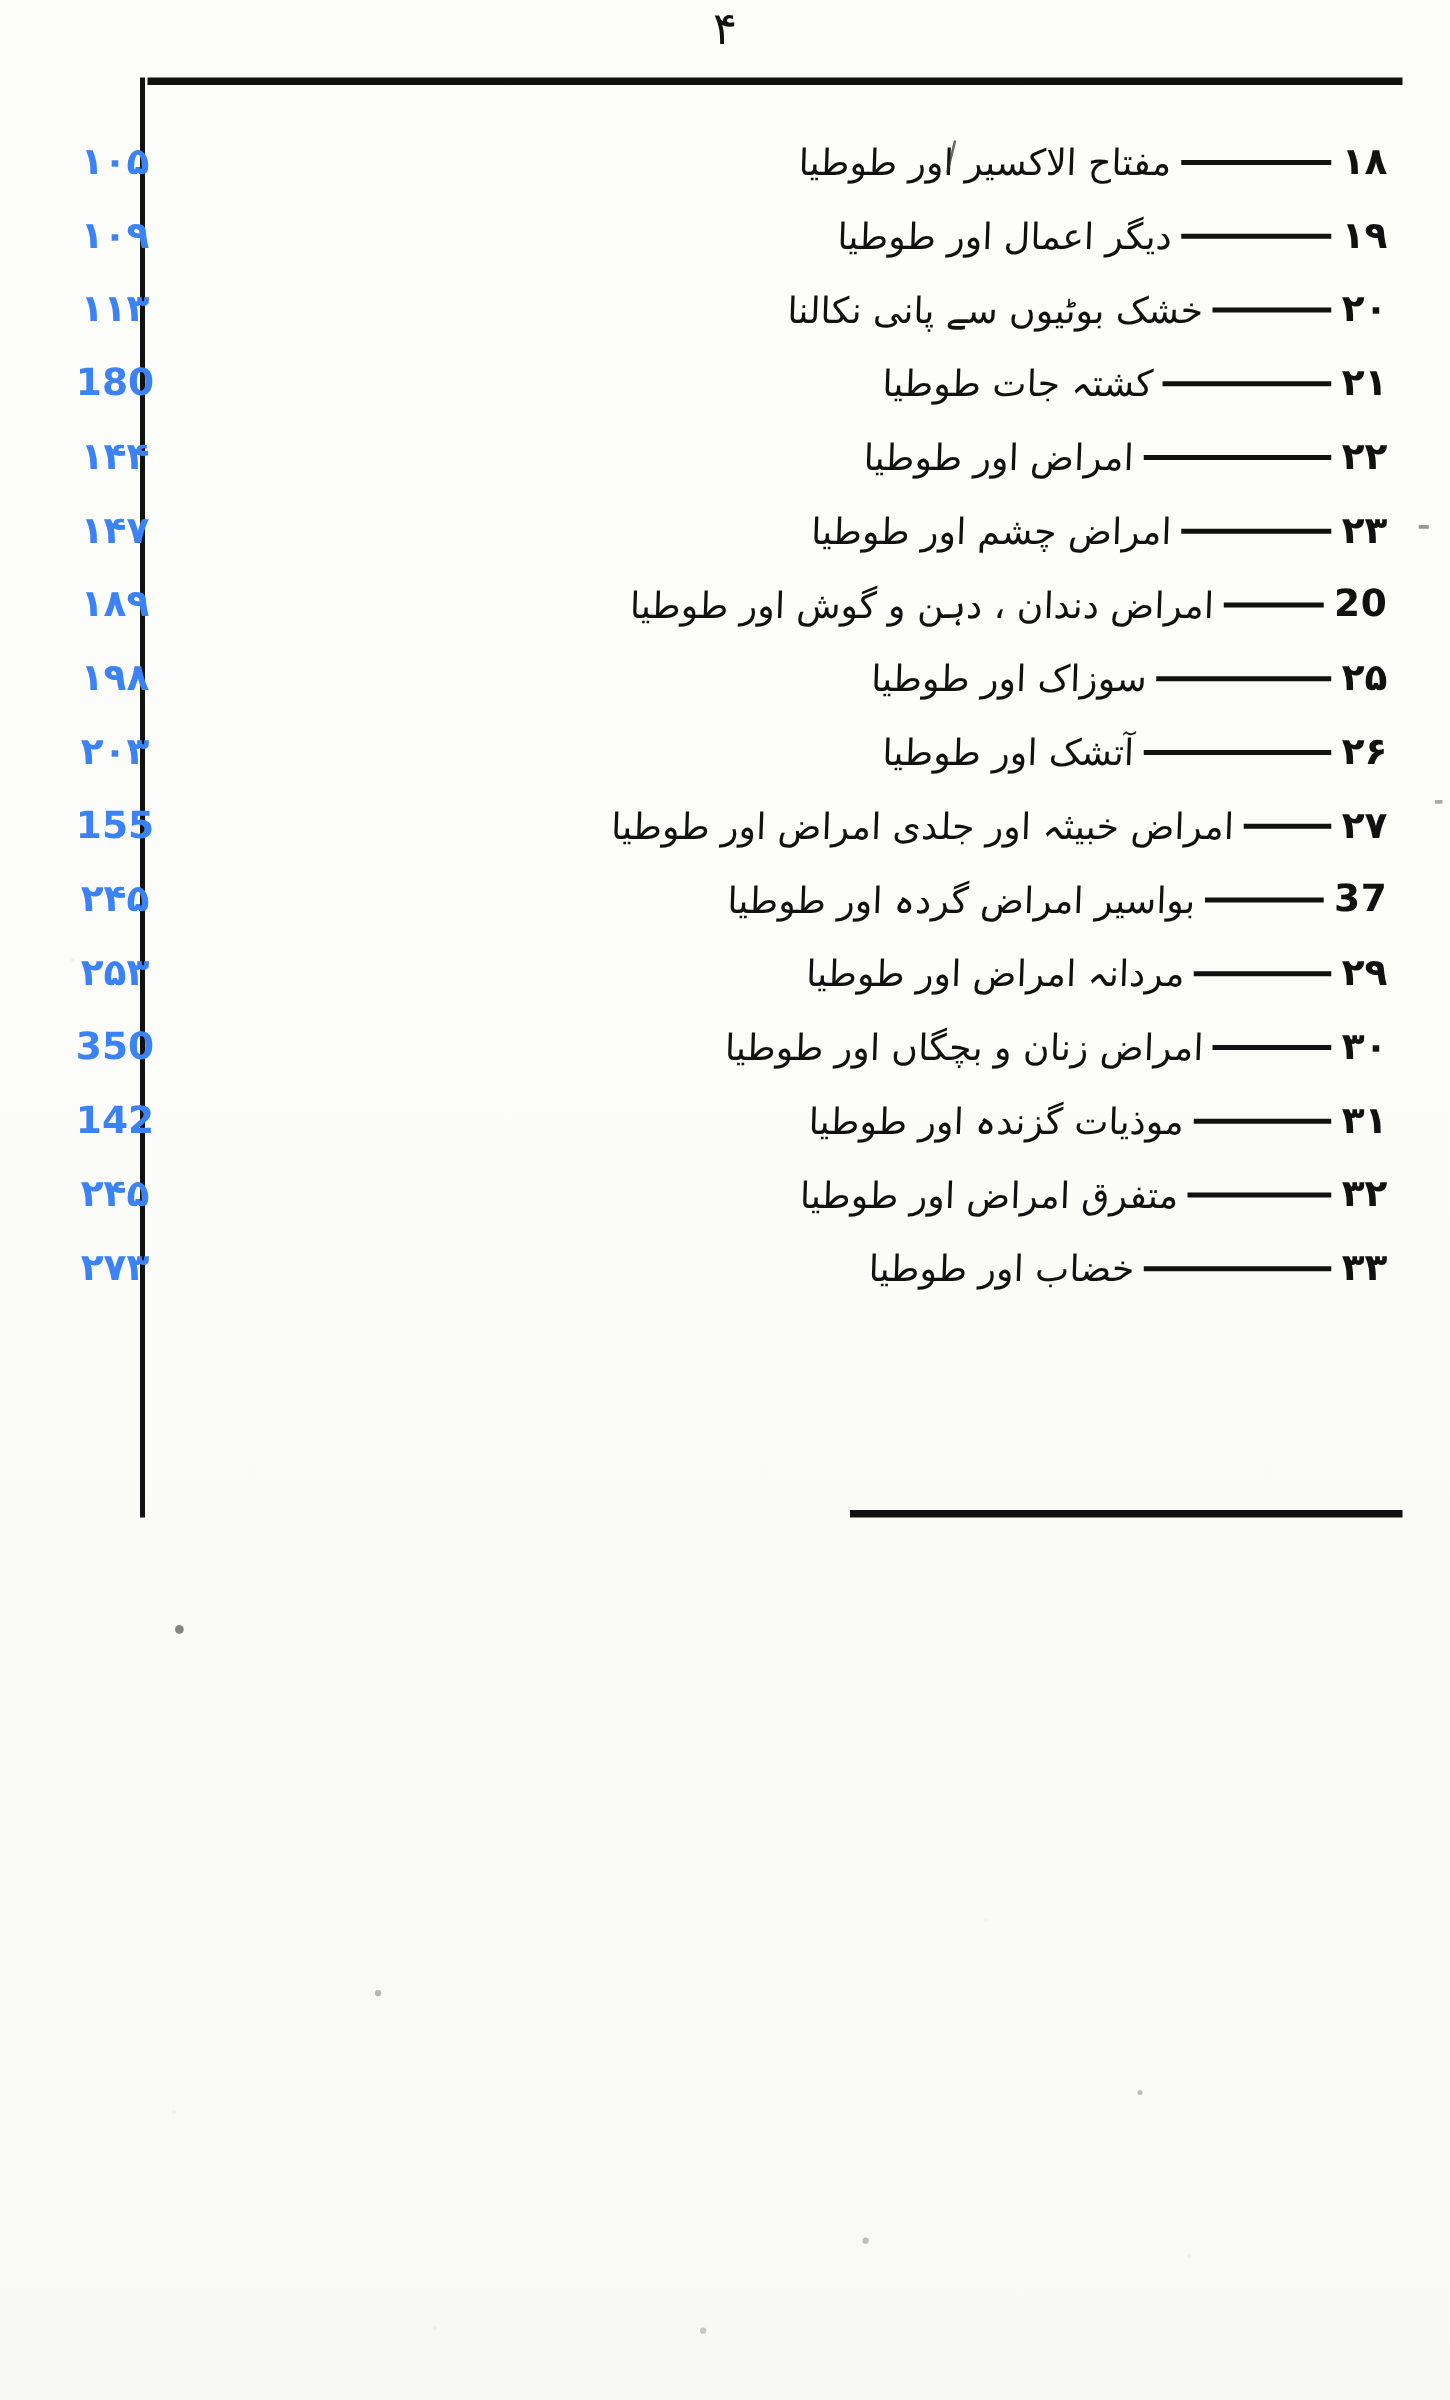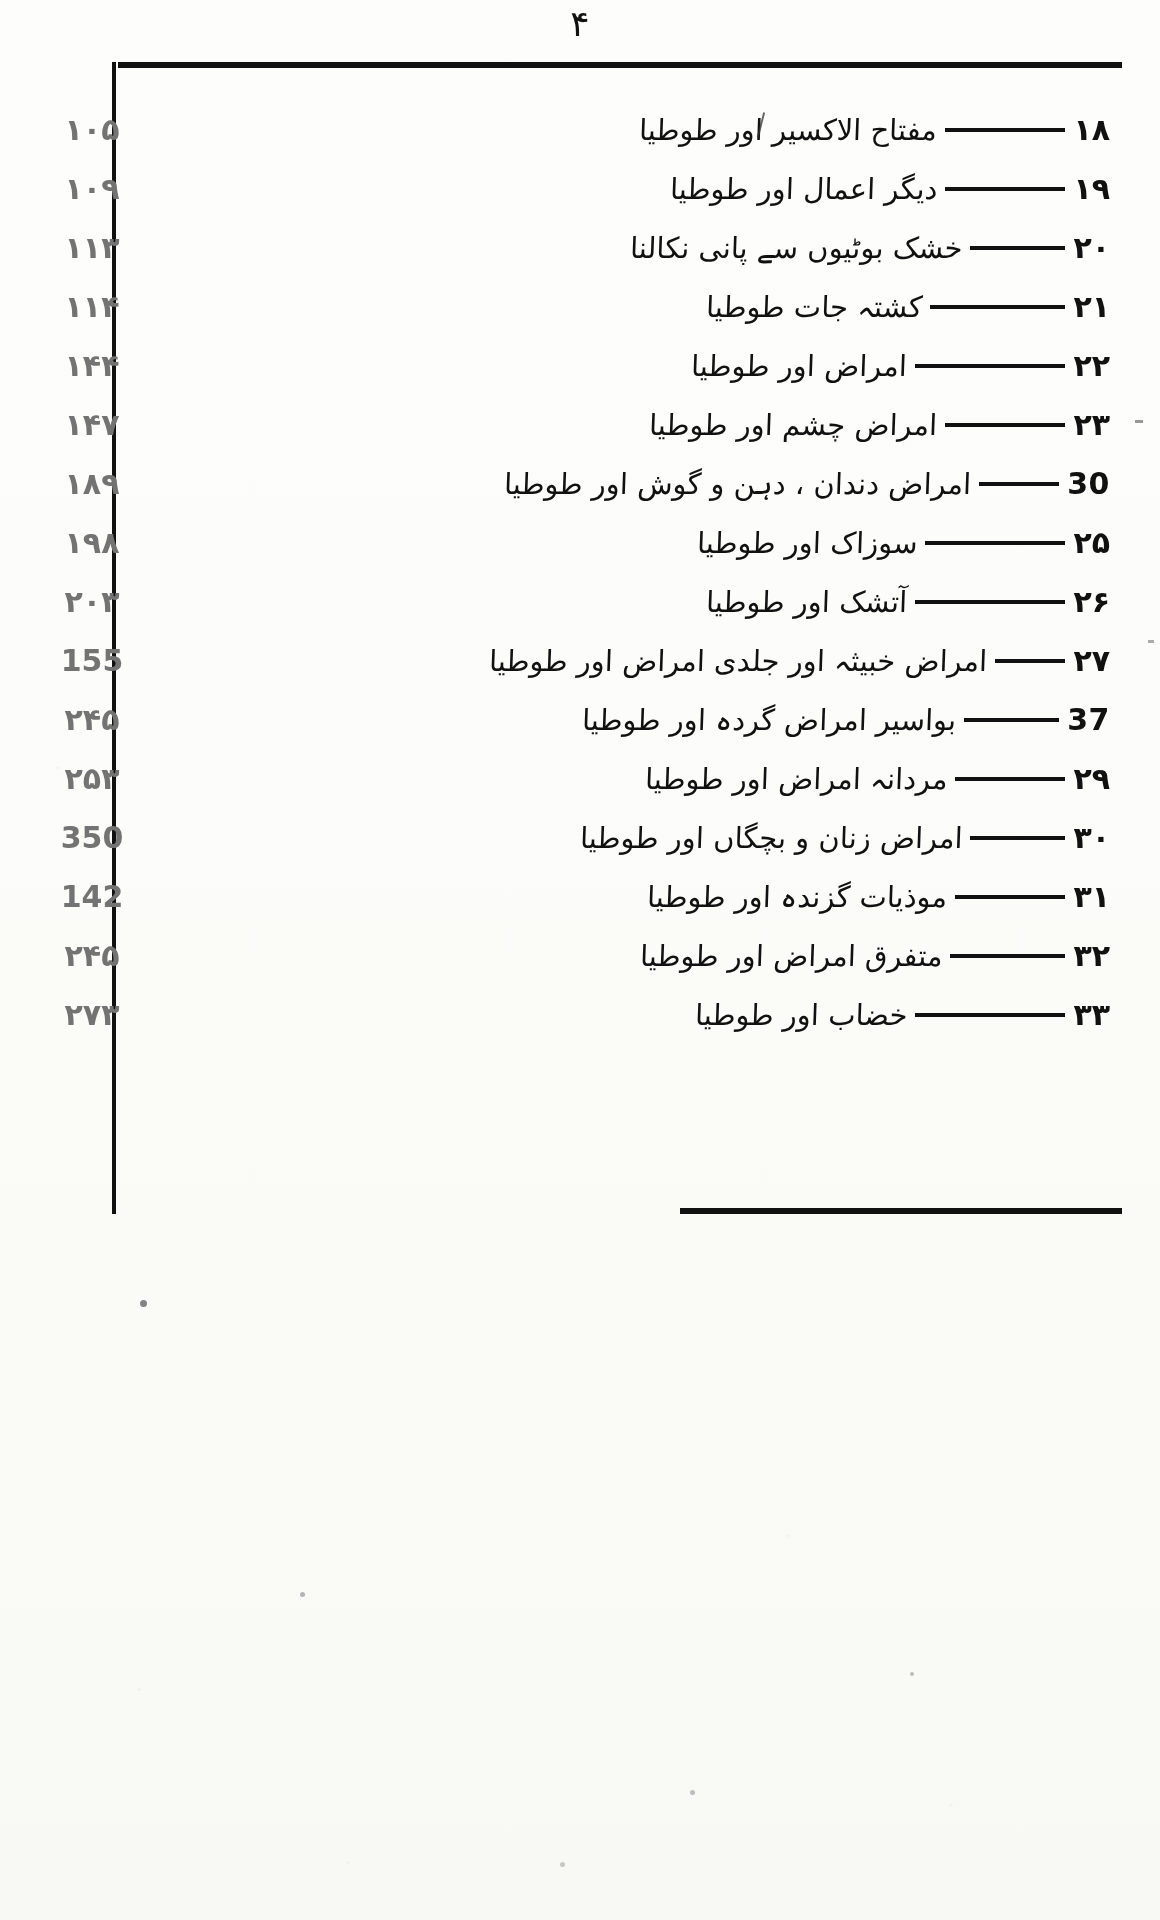--- a/index.html
+++ b/index.html
@@ -118,21 +118,21 @@
     white-space: nowrap;
     font-family: "DejaVu Sans", sans-serif;
     transform: skewX(-2deg);
   }
 
   .page {
     flex: 0 0 112px;
     text-align: center;
     font-size: 30px;
     font-weight: 700;
-    color: #737373;
+    color: #3b82f6;
     font-family: "DejaVu Sans", sans-serif;
     padding-left: 6px;
   }
 
   
   .stray {
     position: absolute;
     background: #333;
     opacity: 0.75;
   }
@@ -180,41 +180,41 @@
         <span class="title">خشک بوٹیوں سے پانی نکالنا</span>
       </div>
       <div class="page">۱۱۳</div>
     </div>
     <div class="toc-row">
       <div class="entry">
         <span class="num">۲۱</span>
         <span class="leader" style="width: 135px;"></span>
         <span class="title">کشتہ جات طوطیا</span>
       </div>
-      <div class="page">۱۱۴</div>
+      <div class="page">180</div>
     </div>
     <div class="toc-row">
       <div class="entry">
         <span class="num">۲۲</span>
         <span class="leader" style="width: 150px;"></span>
         <span class="title">امراض اور طوطیا</span>
       </div>
       <div class="page">۱۴۴</div>
     </div>
     <div class="toc-row">
       <div class="entry">
         <span class="num">۲۳</span>
         <span class="leader" style="width: 120px;"></span>
         <span class="title">امراض چشم اور طوطیا</span>
       </div>
       <div class="page">۱۴۷</div>
     </div>
     <div class="toc-row">
       <div class="entry">
-        <span class="num">30</span>
+        <span class="num">20</span>
         <span class="leader" style="width: 80px;"></span>
         <span class="title">امراض دندان ، دہن و گوش اور طوطیا</span>
       </div>
       <div class="page">۱۸۹</div>
     </div>
     <div class="toc-row">
       <div class="entry">
         <span class="num">۲۵</span>
         <span class="leader" style="width: 140px;"></span>
         <span class="title">سوزاک اور طوطیا</span>

